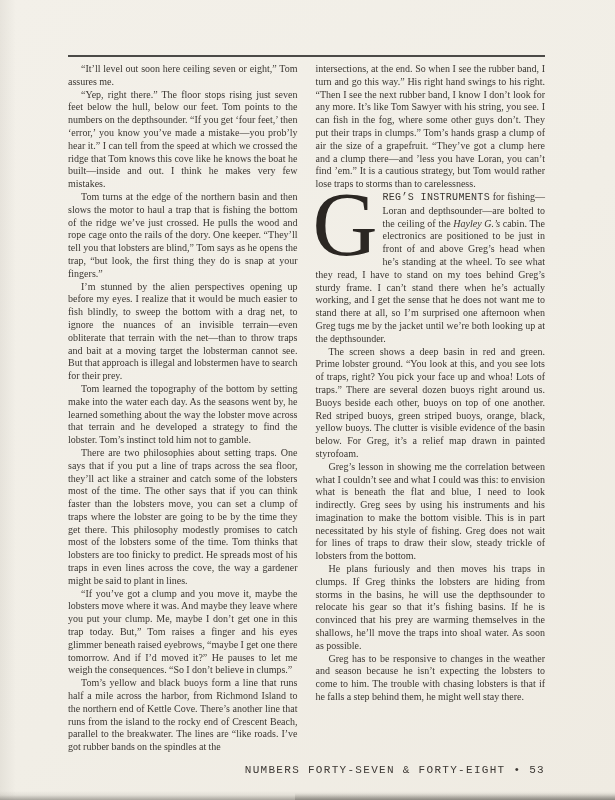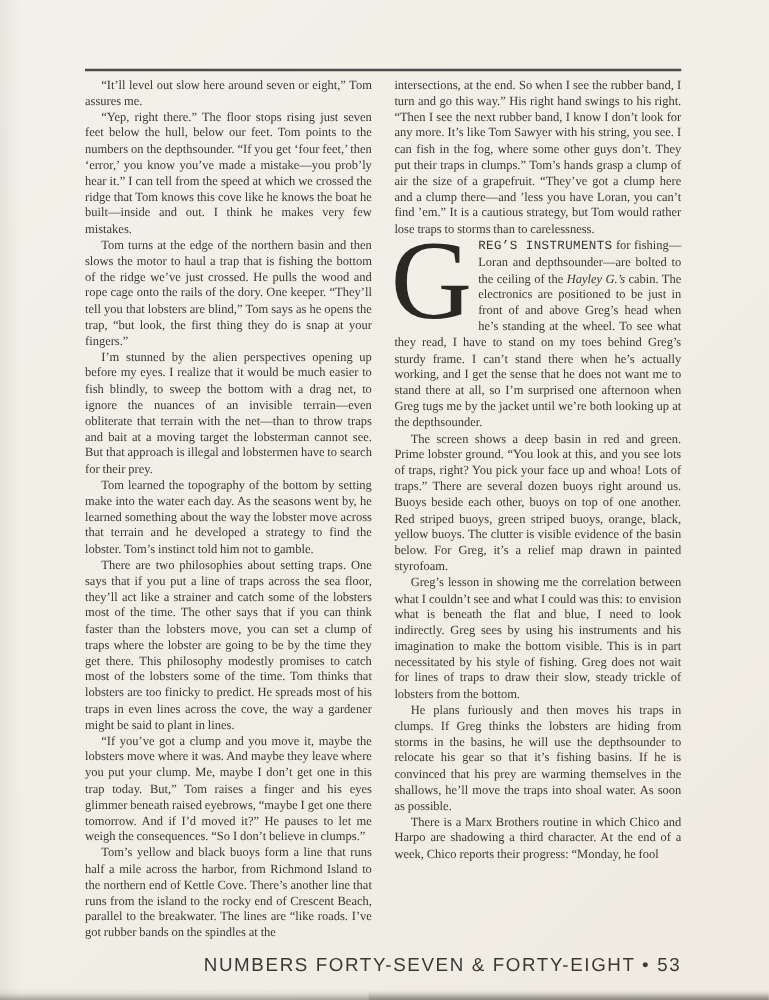--- a/index.html
+++ b/index.html
@@ -69,60 +69,60 @@
     height: 63px;
     margin: 2px 5px 0 -3px;
     color: #2b2723;
   }
   .lead { letter-spacing: 0.3px; font-family: Liberation Mono, monospace; }
   .ital { font-style: italic; }
   .folio {
     position: absolute;
     top: 764px;
     right: 70px;
-    font-family: Liberation Sans, sans-serif;
-    font-size: 15px;
+    font-family: Liberation Mono, monospace;
+    font-size: 11px;
     letter-spacing: 1.3px;
     color: #3c3834;
     white-space: nowrap;
     text-align: center;
   }
 </style>
 </head>
 <body>
 
 <div class="page">
   <div class="left-edge"></div>
 
   <div class="content">
     <div class="top-rule"></div>
 
     <div class="cols">
       <div class="col">
-        <p class="indent">“It’ll level out slow here around seven or eight,” Tom assures me.</p>
+        <p class="indent">“It’ll level out soon here ceiling seven or eight,” Tom assures me.</p>
         <p class="indent">“Yep, right there.” The floor stops rising just seven feet below the hull, below our feet. Tom points to the numbers on the depthsounder. “If you get ‘four feet,’ then ‘error,’ you know you’ve made a mistake—you prob’ly hear it.” I can tell from the speed at which we crossed the ridge that Tom knows this cove like he knows the boat he built—inside and out. I think he makes very few mistakes.</p>
         <p class="indent">Tom turns at the edge of the northern basin and then slows the motor to haul a trap that is fishing the bottom of the ridge we’ve just crossed. He pulls the wood and rope cage onto the rails of the dory. One keeper. “They’ll tell you that lobsters are blind,” Tom says as he opens the trap, “but look, the first thing they do is snap at your fingers.”</p>
         <p class="indent">I’m stunned by the alien perspectives opening up before my eyes. I realize that it would be much easier to fish blindly, to sweep the bottom with a drag net, to ignore the nuances of an invisible terrain—even obliterate that terrain with the net—than to throw traps and bait at a moving target the lobsterman cannot see. But that approach is illegal and lobstermen have to search for their prey.</p>
         <p class="indent">Tom learned the topography of the bottom by setting make into the water each day. As the seasons went by, he learned something about the way the lobster move across that terrain and he developed a strategy to find the lobster. Tom’s instinct told him not to gamble.</p>
         <p class="indent">There are two philosophies about setting traps. One says that if you put a line of traps across the sea floor, they’ll act like a strainer and catch some of the lobsters most of the time. The other says that if you can think faster than the lobsters move, you can set a clump of traps where the lobster are going to be by the time they get there. This philosophy modestly promises to catch most of the lobsters some of the time. Tom thinks that lobsters are too finicky to predict. He spreads most of his traps in even lines across the cove, the way a gardener might be said to plant in lines.</p>
         <p class="indent">“If you’ve got a clump and you move it, maybe the lobsters move where it was. And maybe they leave where you put your clump. Me, maybe I don’t get one in this trap today. But,” Tom raises a finger and his eyes glimmer beneath raised eyebrows, “maybe I get one there tomorrow. And if I’d moved it?” He pauses to let me weigh the consequences. “So I don’t believe in clumps.”</p>
         <p class="indent">Tom’s yellow and black buoys form a line that runs half a mile across the harbor, from Richmond Island to the northern end of Kettle Cove. There’s another line that runs from the island to the rocky end of Crescent Beach, parallel to the breakwater. The lines are “like roads. I’ve got rubber bands on the spindles at the</p>
       </div>
 
       <div class="col">
         <p>intersections, at the end. So when I see the rubber band, I turn and go this way.” His right hand swings to his right. “Then I see the next rubber band, I know I don’t look for any more. It’s like Tom Sawyer with his string, you see. I can fish in the fog, where some other guys don’t. They put their traps in clumps.” Tom’s hands grasp a clump of air the size of a grapefruit. “They’ve got a clump here and a clump there—and ’less you have Loran, you can’t find ’em.” It is a cautious strategy, but Tom would rather lose traps to storms than to carelessness.</p>
 
         <p class="section">
           <span class="dropcap">G</span><span class="lead">REG’S INSTRUMENTS</span><span> for fishing—Loran and depthsounder—are bolted to the ceiling of the </span><span class="ital">Hayley G.’s</span><span> cabin. The electronics are positioned to be just in front of and above Greg’s head when he’s standing at the wheel. To see what they read, I have to stand on my toes behind Greg’s sturdy frame. I can’t stand there when he’s actually working, and I get the sense that he does not want me to stand there at all, so I’m surprised one afternoon when Greg tugs me by the jacket until we’re both looking up at the depthsounder.</span>
         </p>
 
         <p class="indent">The screen shows a deep basin in red and green. Prime lobster ground. “You look at this, and you see lots of traps, right? You pick your face up and whoa! Lots of traps.” There are several dozen buoys right around us. Buoys beside each other, buoys on top of one another. Red striped buoys, green striped buoys, orange, black, yellow buoys. The clutter is visible evidence of the basin below. For Greg, it’s a relief map drawn in painted styrofoam.</p>
         <p class="indent">Greg’s lesson in showing me the correlation between what I couldn’t see and what I could was this: to envision what is beneath the flat and blue, I need to look indirectly. Greg sees by using his instruments and his imagination to make the bottom visible. This is in part necessitated by his style of fishing. Greg does not wait for lines of traps to draw their slow, steady trickle of lobsters from the bottom.</p>
         <p class="indent">He plans furiously and then moves his traps in clumps. If Greg thinks the lobsters are hiding from storms in the basins, he will use the depthsounder to relocate his gear so that it’s fishing basins. If he is convinced that his prey are warming themselves in the shallows, he’ll move the traps into shoal water. As soon as possible.</p>
-        <p class="indent">There is a Marx Brothers routine in which Chico and Harpo are shadowing a third character. At the end of a week, Chico reports their progress: “Monday, he fool</p>
+        <p class="indent">Greg has to be responsive to changes in the weather and season because he isn’t expecting the lobsters to come to him. The trouble with chasing lobsters is that if he falls a step behind them, he might well stay there.</p>
       </div>
     </div>
   </div>
 
   <div class="folio">NUMBERS FORTY-SEVEN &amp; FORTY-EIGHT • 53</div>
 
   <div class="bottom-edge"></div>
   <div class="bottom-edge-right"></div>
 </div>
 

